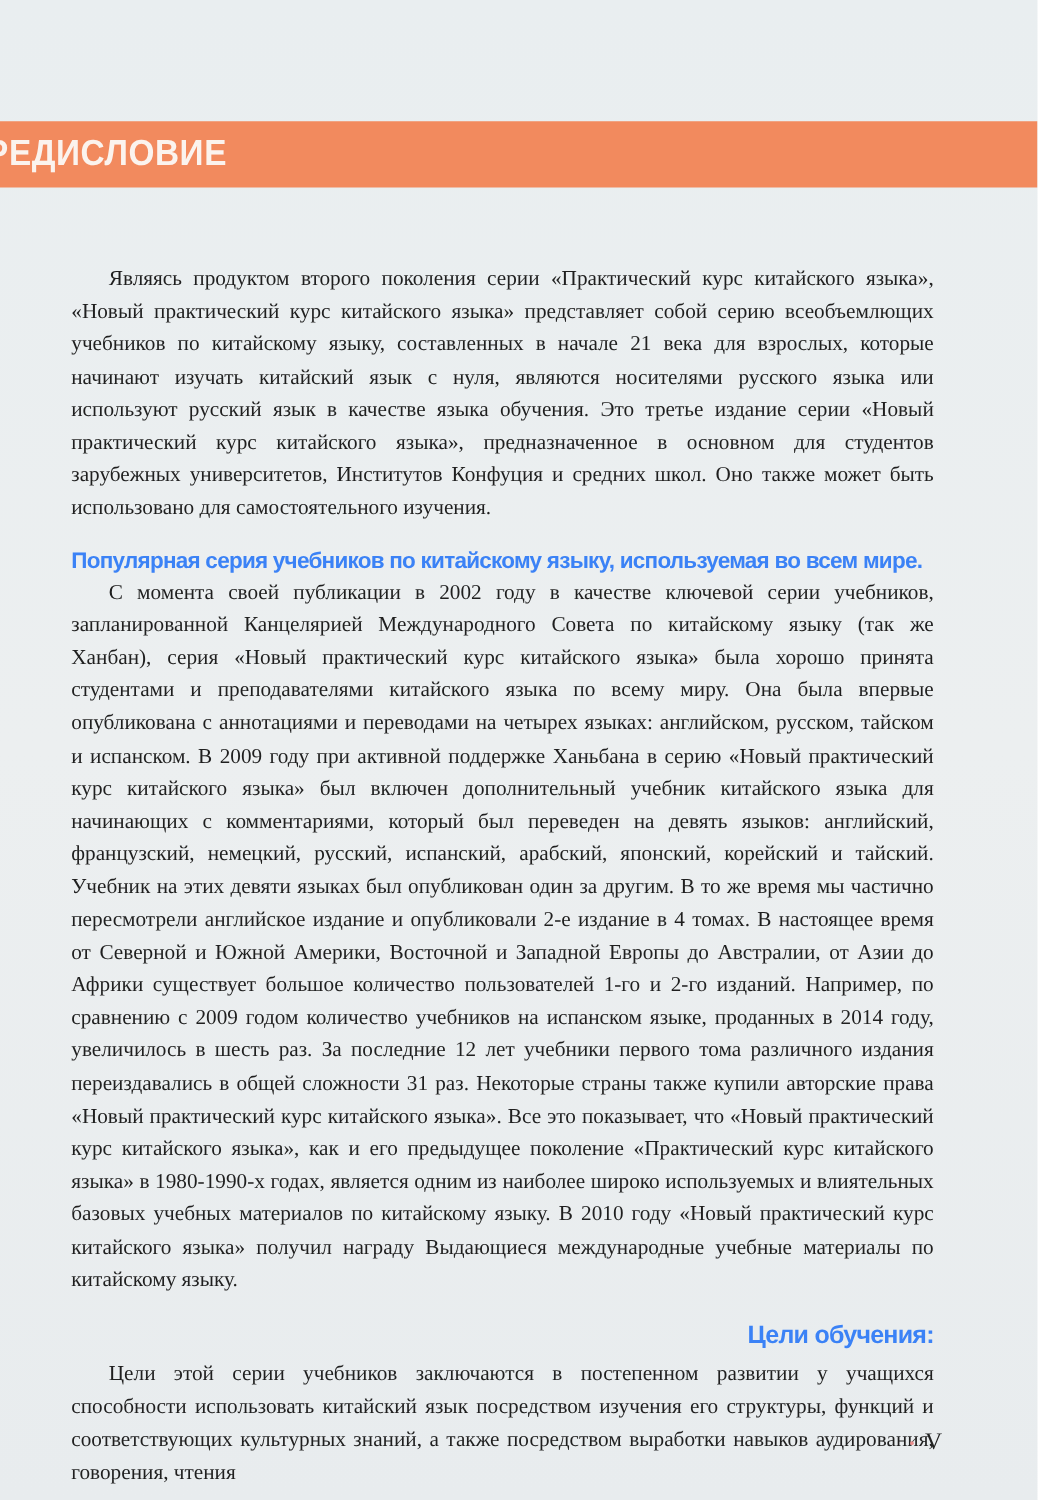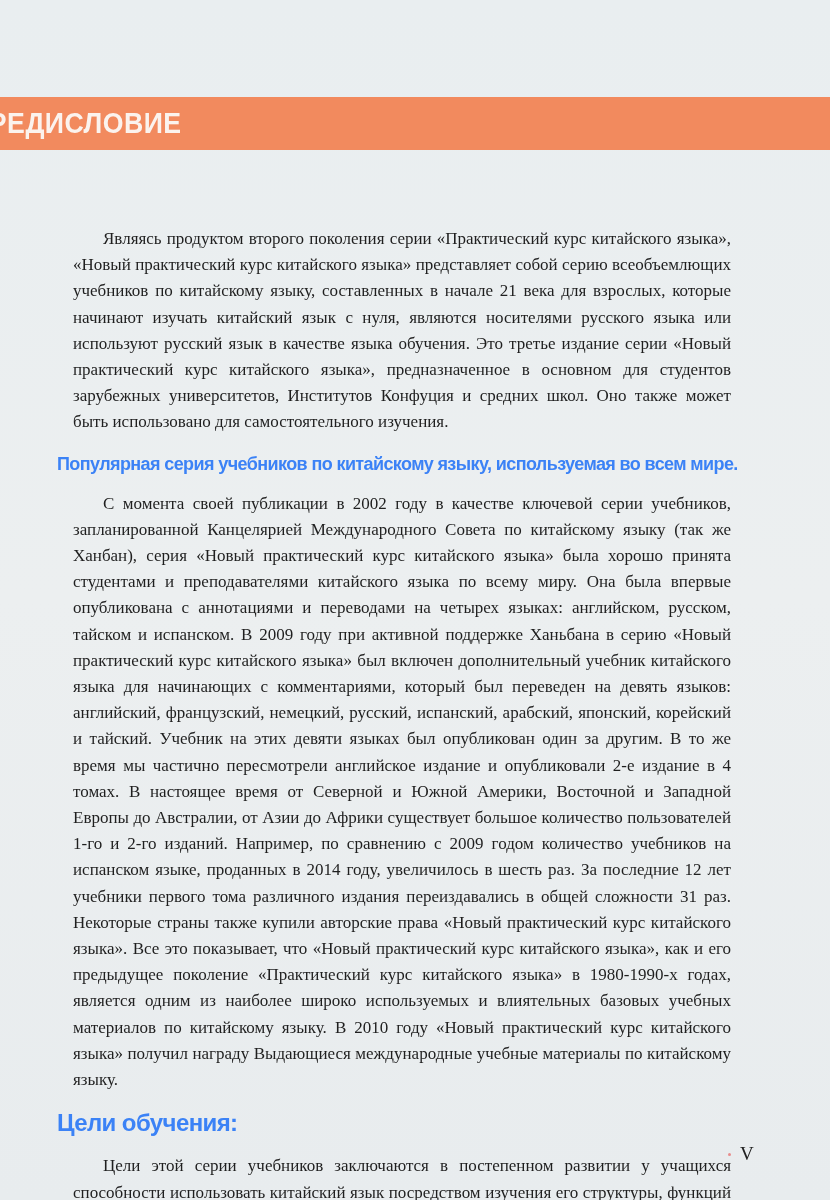--- a/index.html
+++ b/index.html
@@ -39,34 +39,34 @@
       position: absolute;
       left: 57px;
       top: 210px;
       width: 690px;
     }
     .para {
       font-size: 17px;
       line-height: 26.2px;
       text-align: justify;
       text-indent: 30px;
-      margin: 16px;
+      margin: 0;
       transform-origin: left top;
     }
     .section-heading {
       font-family: "Liberation Sans", "DejaVu Sans", sans-serif;
       font-weight: bold;
       color: #3b82f6;
       font-size: 18px;
       margin: 0;
       letter-spacing: -0.6px;
     }
     #p1 { }
     #h1 { margin-top: 18px; margin-bottom: 2px; }
-    #h2 { margin-bottom: 6px; font-size: 24px; }
+    #h2 { margin-top: 20px; margin-bottom: 6px; font-size: 20px; text-align: right; }
     .page-number {
       position: absolute;
       left: 728px;
       top: 1143px;
       font-size: 19px;
       color: #222;
       display: flex;
       align-items: center;
       gap: 9px;
     }

